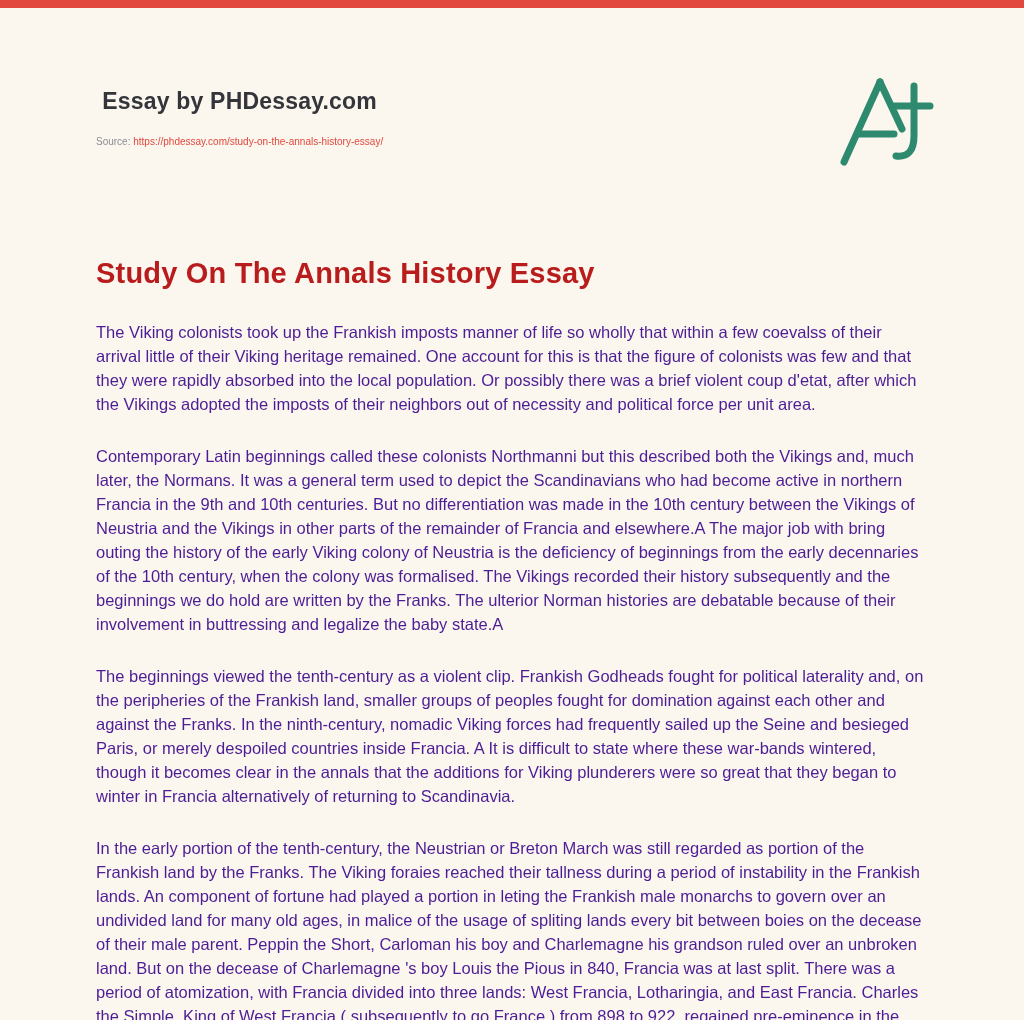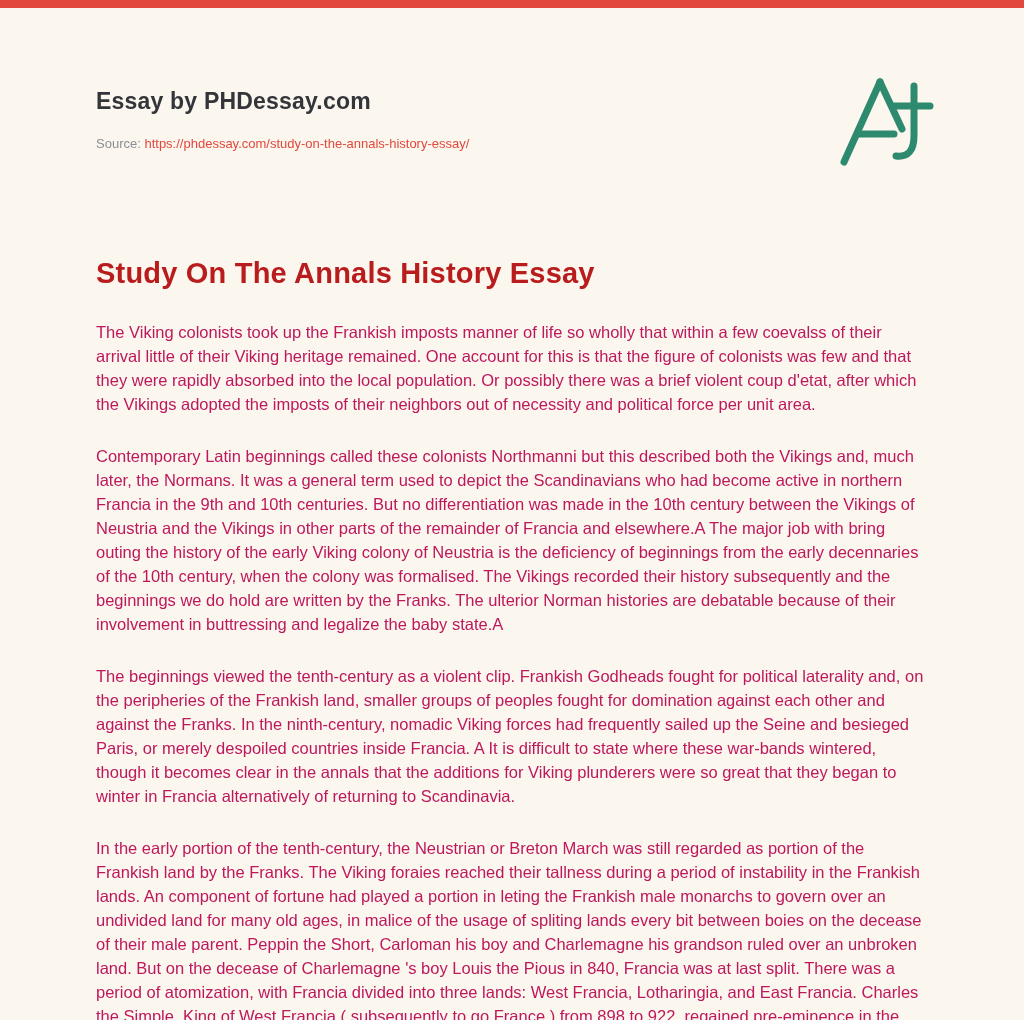--- a/index.html
+++ b/index.html
@@ -25,24 +25,25 @@
     display: flex;
     justify-content: space-between;
     align-items: flex-start;
   }
   .header-left { padding-top: 8px; }
   .brand {
     font-size: 23px;
     font-weight: 700;
     color: #33353b;
     letter-spacing: 0.2px;
+    text-align: center;
   }
   .source-line {
     margin-top: 21px;
-    font-size: 13px;
+    font-size: 10px;
     color: #8b8e94;
   }
   .source-line a {
     color: #e2483d;
     text-decoration: none;
   }
   .logo {
     width: 100px;
     height: 95px;
     margin-top: -6px;
@@ -54,21 +55,21 @@
     font-size: 29px;
     font-weight: 700;
     color: #b91c1c;
     letter-spacing: 0.2px;
   }
   .content { margin-top: 30px; }
   .content p {
     font-size: 16.5px;
     line-height: 24px;
     margin-bottom: 28px;
-    color: #be185d;
+    color: #4c1d95;
   }
   .content p:last-child { margin-bottom: 0; }
 </style>
 </head>
 <body>
 
 <div class="top-bar"></div>
 
 <div class="page">
 

